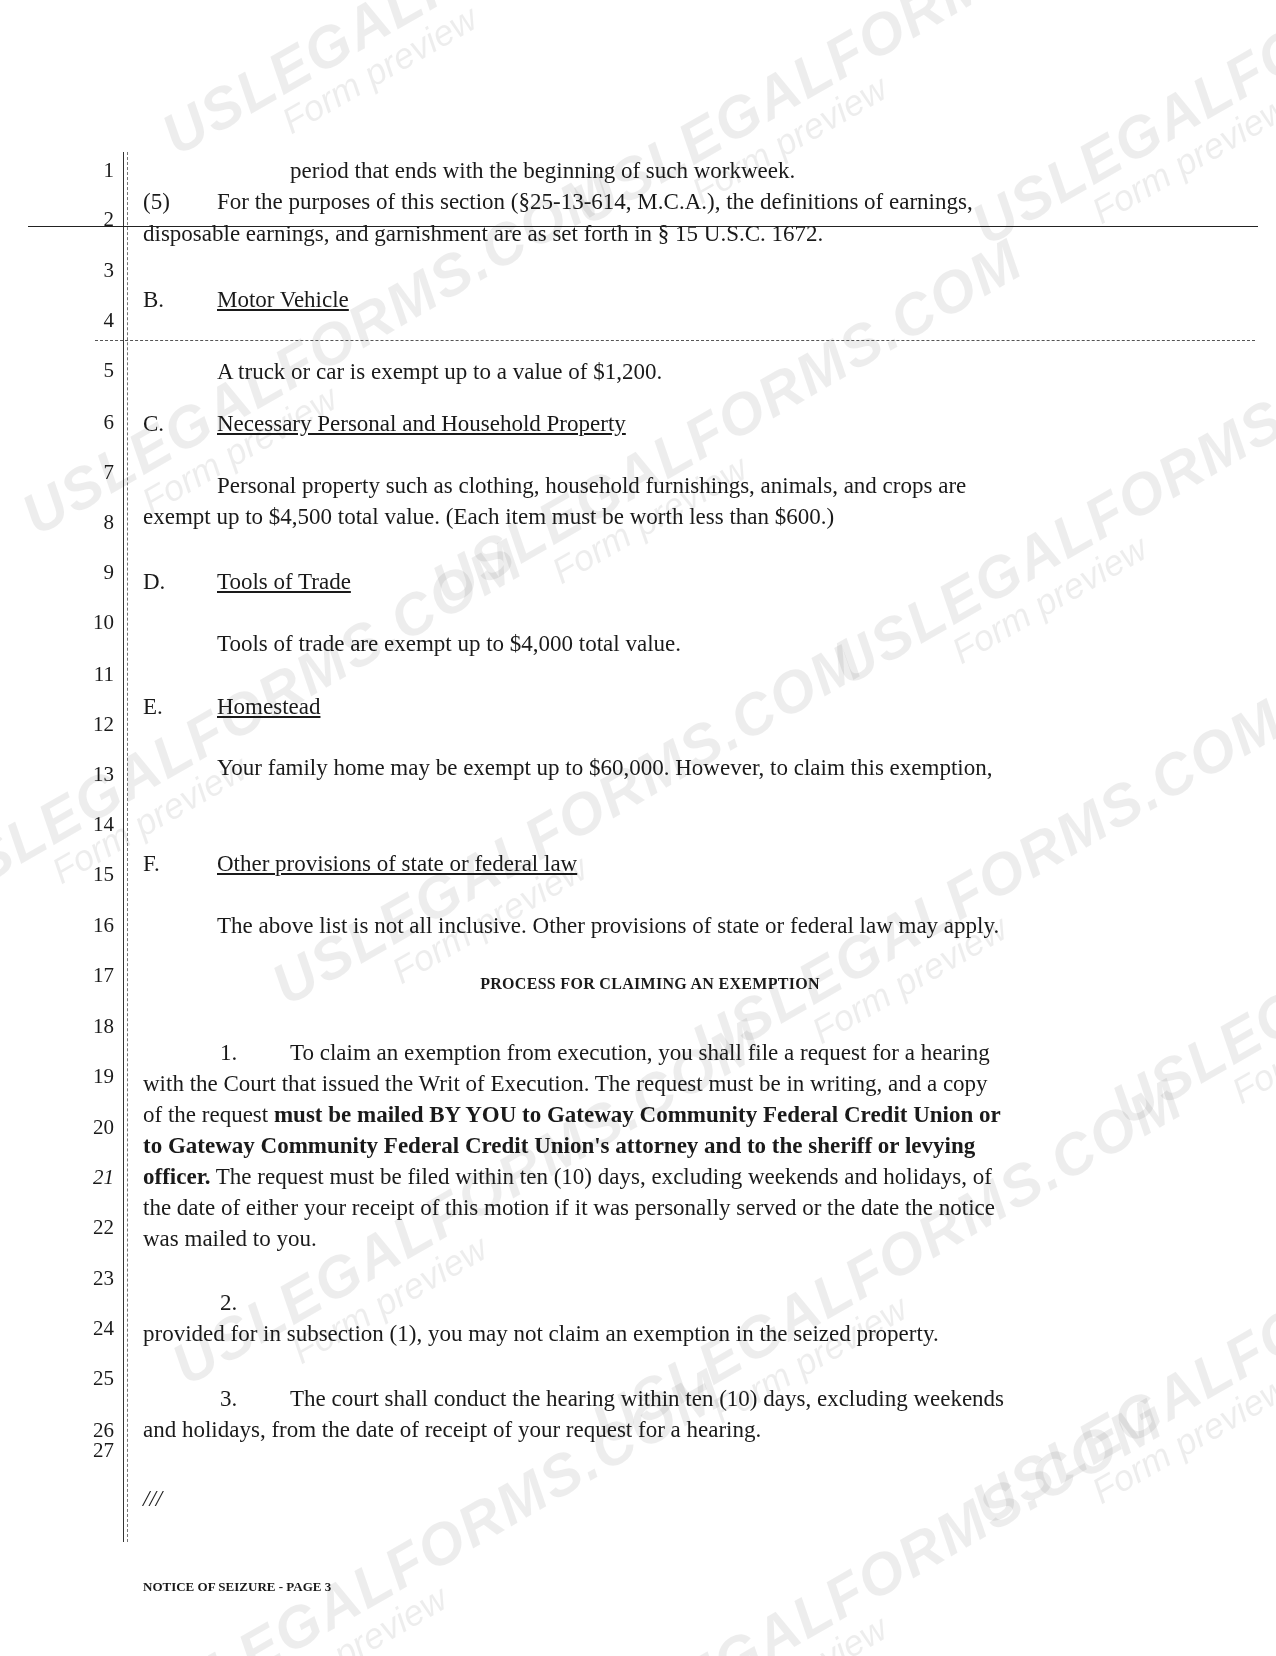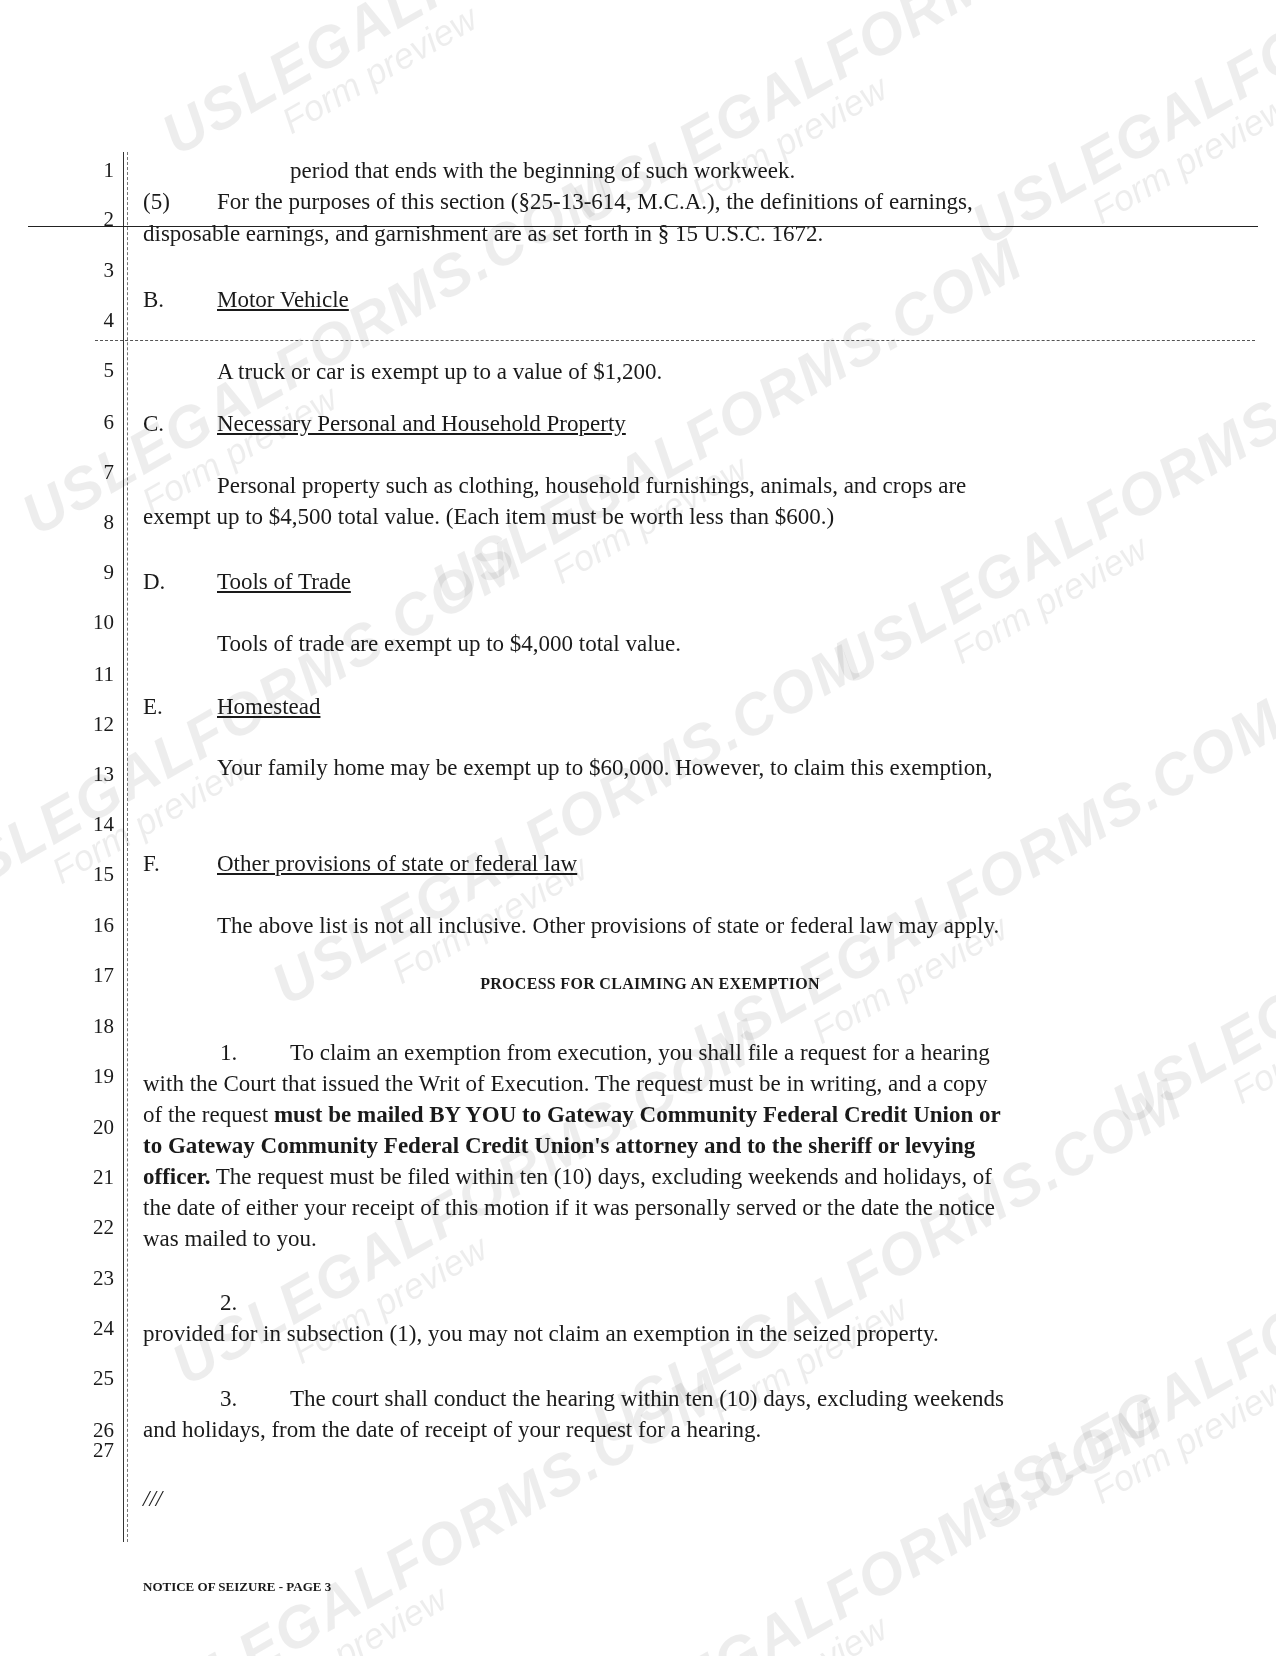--- a/index.html
+++ b/index.html
@@ -112,21 +112,21 @@
   <div class="ln" style="top:662px;">11</div>
   <div class="ln" style="top:712px;text-align:right;">12</div>
   <div class="ln" style="top:762px;">13</div>
   <div class="ln" style="top:812px;">14</div>
   <div class="ln" style="top:862px;">15</div>
   <div class="ln" style="top:913px;">16</div>
   <div class="ln" style="top:963px;">17</div>
   <div class="ln" style="top:1014px;">18</div>
   <div class="ln" style="top:1064px;">19</div>
   <div class="ln" style="top:1115px;">20</div>
-  <div class="ln" style="top:1165px;">21</div>
+  <div class="ln" style="top:1165px;font-style:italic;">21</div>
   <div class="ln" style="top:1215px;">22</div>
   <div class="ln" style="top:1266px;">23</div>
   <div class="ln" style="top:1316px;">24</div>
   <div class="ln" style="top:1366px;">25</div>
   <div class="ln" style="top:1418px;">26</div>
   <div class="ln" style="top:1438px;">27</div>
 
   <div class="txt" style="left:290px;top:157px;">period that ends with the beginning of such workweek.</div>
   <div class="txt" style="left:143px;top:188px;">(5)</div>
   <div class="txt" style="left:217px;top:188px;text-align:center;">For the purposes of this section (§25-13-614, M.C.A.), the definitions of earnings,</div>

